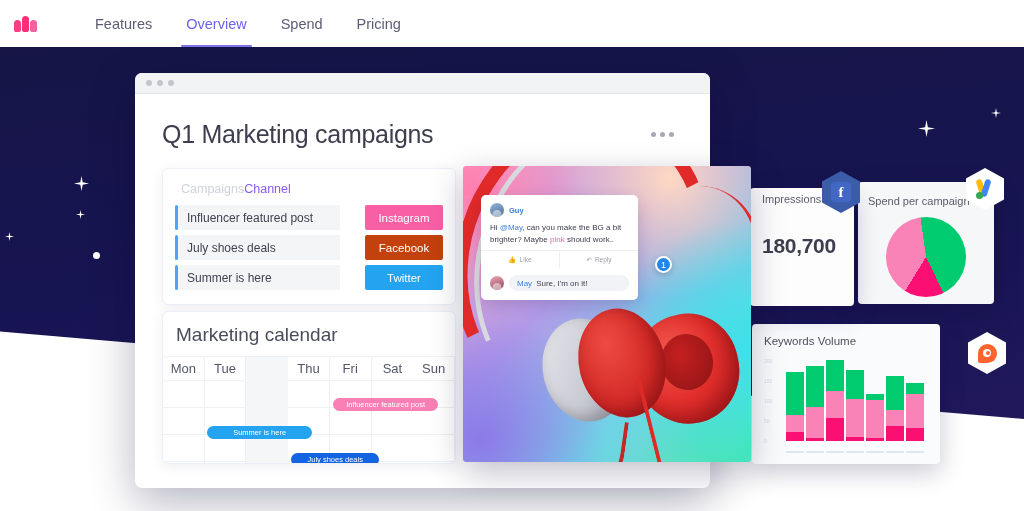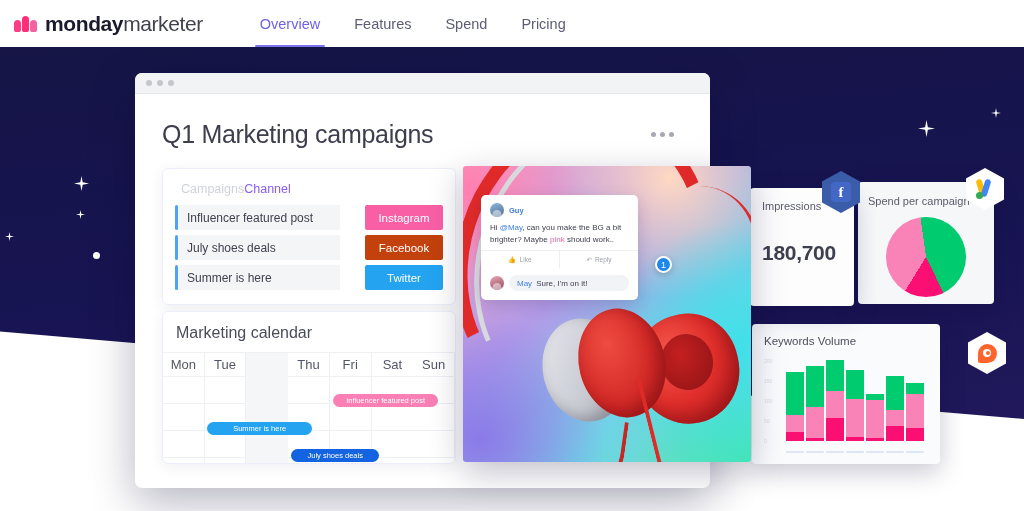--- a/index.html
+++ b/index.html
@@ -101,21 +101,21 @@
     width: 78px; display: flex; align-items: center; justify-content: center;
     font-size: 11.5px; color: #fff; border-radius: 2px; margin-left: 25px;
   }
 
   
   #calendar-panel {
     position: absolute; left: 162px; top: 311px; width: 294px; height: 153px;
     background: #ffffff; border-radius: 6px; border: 1px solid #eceefb;
     box-shadow: 0 3px 14px rgba(40,40,90,.07); z-index: 25; overflow: hidden;
   }
-  #calendar-title { font-size: 16px; color: #4a4c5c; padding: 12px 0 10px 13px; }
+  #calendar-title { font-size: 19px; color: #4a4c5c; padding: 12px 0 10px 13px; }
   #cal-grid { position: relative; display: grid; grid-template-columns: repeat(7, 1fr); border-top: 1px solid #eef0f4; }
   .cal-hcell {
     height: 23px; display: flex; align-items: center; justify-content: center;
     font-size: 13px; color: #53566a; border-right: 1px solid #eef0f4;
   }
   .cal-cell { height: 27px; border-right: 1px solid #eef0f4; border-top: 1px solid #eef0f4; }
   .cal-hcell:nth-child(7n), .cal-cell:nth-child(7n) { border-right: none; }
   .cal-wed-shade {
     position: absolute; left: 28.57%; top: 0; width: 14.28%; height: 100%;
     background: #f5f6f8; pointer-events: none;
@@ -231,21 +231,21 @@
     position: absolute; left: 192px; top: 90px; width: 17px; height: 17px;
     border-radius: 50%; background: #1f86ec; color: #fff; font-size: 9px;
     display: flex; align-items: center; justify-content: center; z-index: 30;
     border: 2px solid #fff; box-shadow: 0 2px 6px rgba(0,0,0,.2); cursor: pointer;
   }
 
   
   #impressions-card {
     position: absolute; left: 750px; top: 188px; width: 104px; height: 118px;
     background: #fdfdfe; border-radius: 4px; z-index: 22;
-    box-shadow: 0 8px 26px rgba(10,6,50,.22); padding: 12px 12px;
+    box-shadow: 0 8px 26px rgba(10,6,50,.22); padding: 5px 12px;
   }
   #spend-card {
     position: absolute; left: 858px; top: 182px; width: 136px; height: 122px;
     background: #f6f7f9; border-radius: 4px; z-index: 21;
     box-shadow: 0 8px 26px rgba(10,6,50,.22); padding: 13px 10px;
   }
   .stat-label { font-size: 11px; color: #5a5c6b; }
   #impressions-value { font-size: 21px; color: #3d3f4f; font-weight: 700; margin-top: 29px; letter-spacing: -0.3px; }
   #pie { width: 80px; height: 80px; border-radius: 50%; margin: 10px auto 0 auto; }
 
@@ -312,25 +312,24 @@
 </head>
 <body>
 
 <div id="topnav">
   <div id="logo-wrap">
     <div class="logo-mark">
       <div class="logo-bar b1"></div>
         <div class="logo-bar b2"></div>
         <div class="logo-bar b3"></div>
     </div>
-    <div class="logo-text"><span class="bold">monday</span><span class="light">marketer</span></div>
   </div>
   <div id="navlinks">
+    <div class="navlink">Features</div>
     <div class="navlink active">Overview</div>
-    <div class="navlink">Features</div>
     <div class="navlink">Spend</div>
     <div class="navlink">Pricing</div>
   </div>
 </div>
 
 <div id="hero">
   <div id="white-wedge"></div>
   <div id="decor-layer">
       <div class="star star4" style="left: 74px; top: 129px; width: 15px; height: 15px;"></div>
       <div class="star star4" style="left: 76px; top: 163px; width: 9px; height: 9px;"></div>

